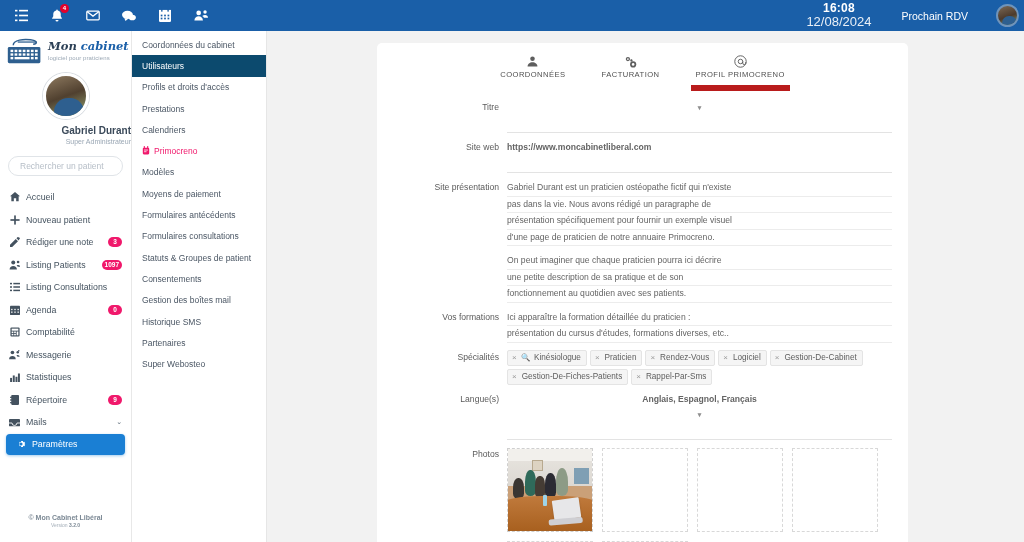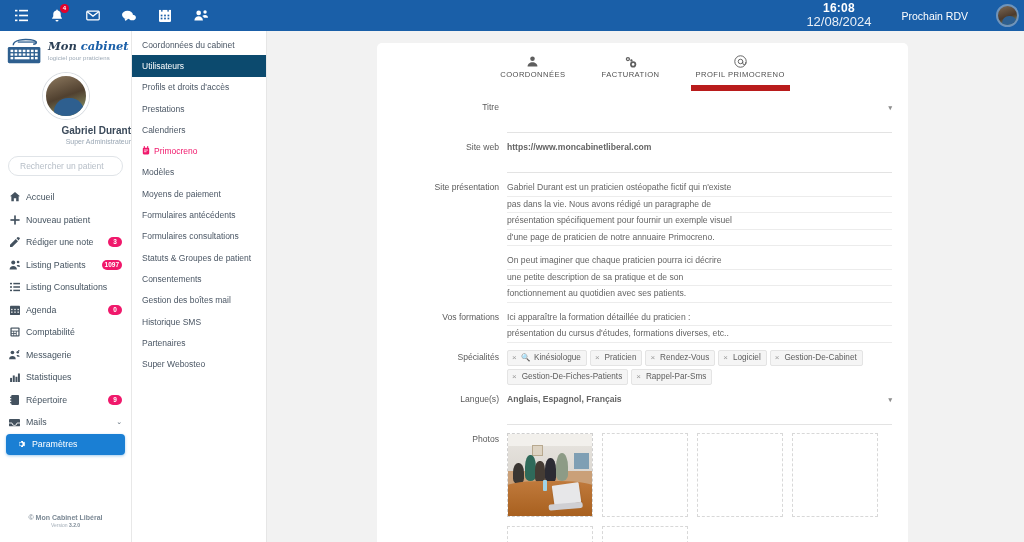--- a/index.html
+++ b/index.html
@@ -138,21 +138,21 @@
   .flabel {
     width: 120px; flex: none; text-align: right; padding-right: 8px;
     font-size: 8.6px; color: #5b5b5b; line-height: 15px;
   }
   .fval { flex: 1; min-width: 0; }
   .underline {
     border-bottom: 1px solid #e3e3e3; font-size: 8.6px; color: #646464;
     line-height: 15px; min-height: 15px; padding-bottom: 17px;
     display: flex; align-items: center; font-weight: bold;
   }
-  .underline.sel { justify-content: space-between; }
+  .underline.sel { justify-content: flex-end; flex-direction: column; }
   .caret { color: #8e8e8e; font-size: 7px; }
   .ml-line { border-bottom: 1px solid #ececec; font-size: 8.6px; color: #646464; line-height: 15.5px; }
   .gap { height: 7px; }
 
   .chips { display: flex; flex-wrap: wrap; gap: 3px; }
   .chip {
     display: inline-flex; align-items: center; gap: 3px;
     background: #f5f5f5; border: 1px solid #e4e4e4; border-radius: 2px;
     font-size: 8.2px; color: #5e5e5e; padding: 1px 5px 1px 2px; line-height: 12px;
   }

